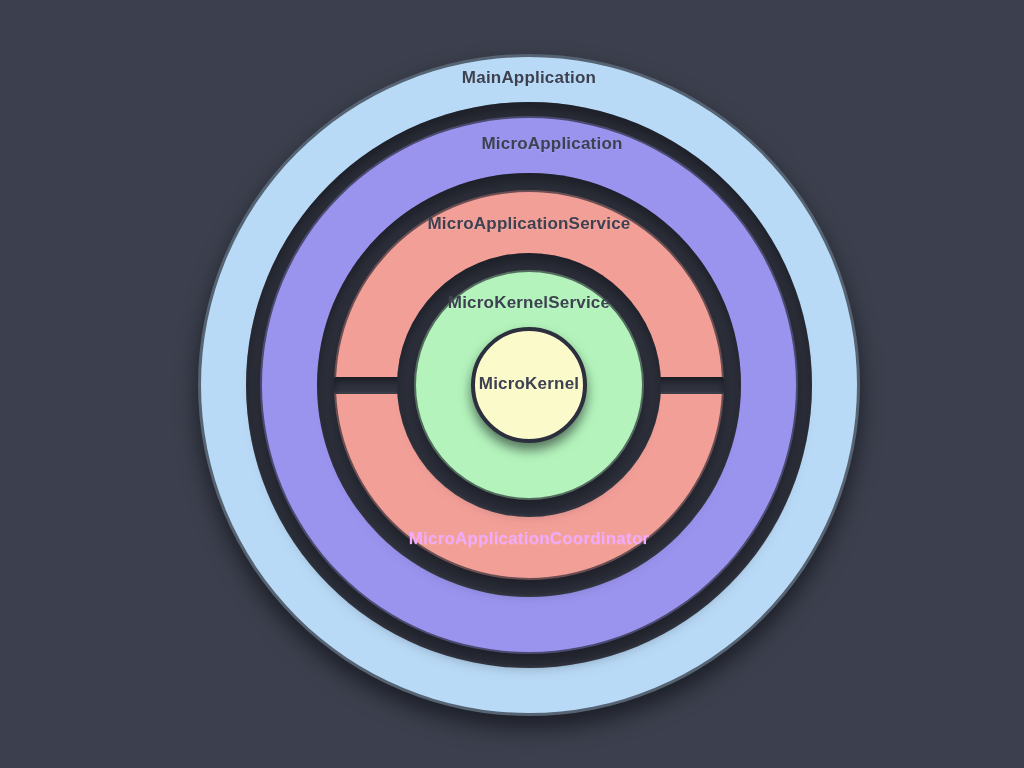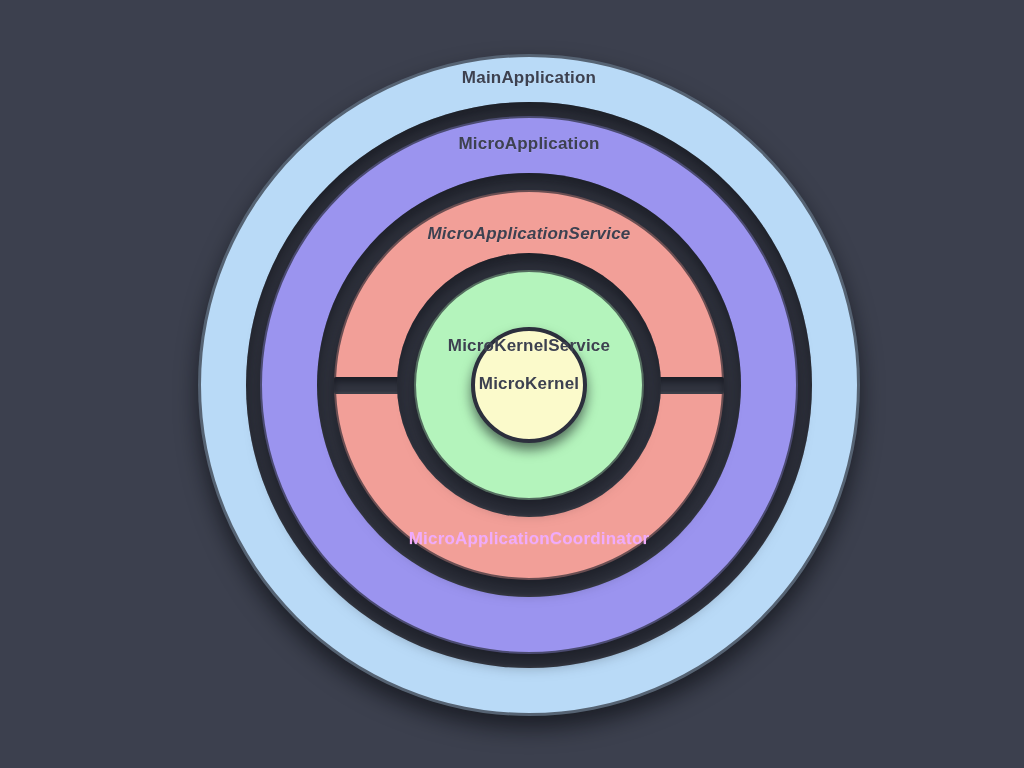--- a/index.html
+++ b/index.html
@@ -40,22 +40,22 @@
                  border: 4px solid #2c2f3d;
                  box-shadow: 0 7px 12px rgba(8, 10, 16, 0.55); }
 
   .ring-label {
     position: absolute; left: 529px; transform: translateX(-50%);
     font-weight: bold; font-size: 17px; line-height: 22px;
     white-space: nowrap; letter-spacing: 0.2px;
     text-shadow: 0 1px 0 rgba(255, 255, 255, 0.10);
   }
   #label-main        { top:  67px; }
-  #label-microapp    { top: 133px; }
-  #label-service     { top: 223px; font-style: italic; }
+  #label-microapp    { top: 133px; margin-left: 23px; }
+  #label-service     { top: 213px; }
   #label-kernelsvc   { top: 292px; }
   #label-kernel      { top: 373px; text-align: center; }
   #label-coordinator { top: 528px; }
 </style>
 </head>
 <body>
 
 <div class="stage" style="background: rgb(60, 64, 78);">
 
   <div class="disc colored" id="ring-blue" style="background: rgb(185, 218, 247);"></div>
@@ -75,19 +75,19 @@
   <div class="disc colored" id="ring-green" style="background: rgb(180, 244, 188);"></div>
 
   <div class="disc" id="ring-yellow" style="background: rgb(251, 250, 203);"></div>
 
   <div class="ring-label" id="label-main" style="color: rgb(61, 65, 80);">MainApplication</div>
 
   <div class="ring-label" id="label-microapp" style="color: rgb(61, 65, 80);">MicroApplication</div>
 
   <div class="ring-label" id="label-service" style="color: rgb(61, 65, 80);">MicroApplicationService</div>
 
-  <div class="ring-label" id="label-kernelsvc" style="color: rgb(61, 65, 80); margin-top: 43px;">MicroKernelService</div>
+  <div class="ring-label" id="label-kernelsvc" style="color: rgb(61, 65, 80);">MicroKernelService</div>
 
   <div class="ring-label" id="label-kernel" style="color: rgb(61, 65, 80);">MicroKernel</div>
 
   <div class="ring-label" id="label-coordinator" style="color: #f0abfc;">MicroApplicationCoordinator</div>
 
 </div>
 
 </body></html>

